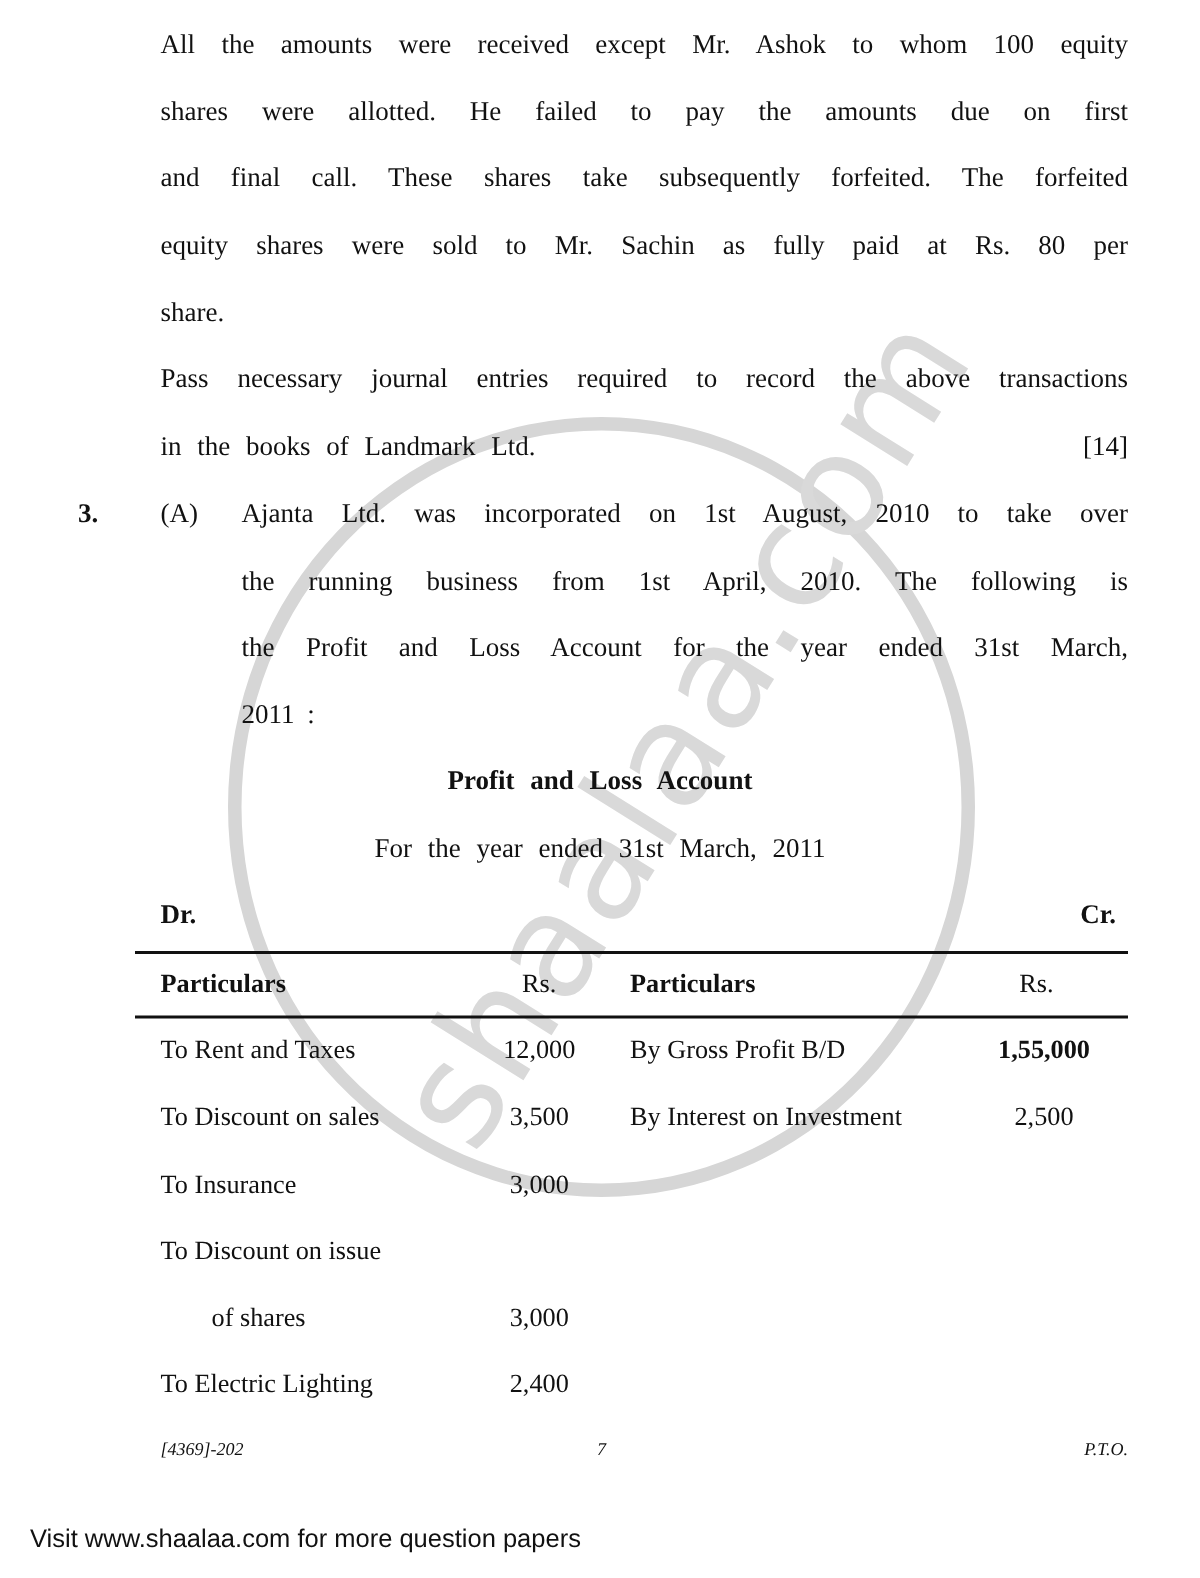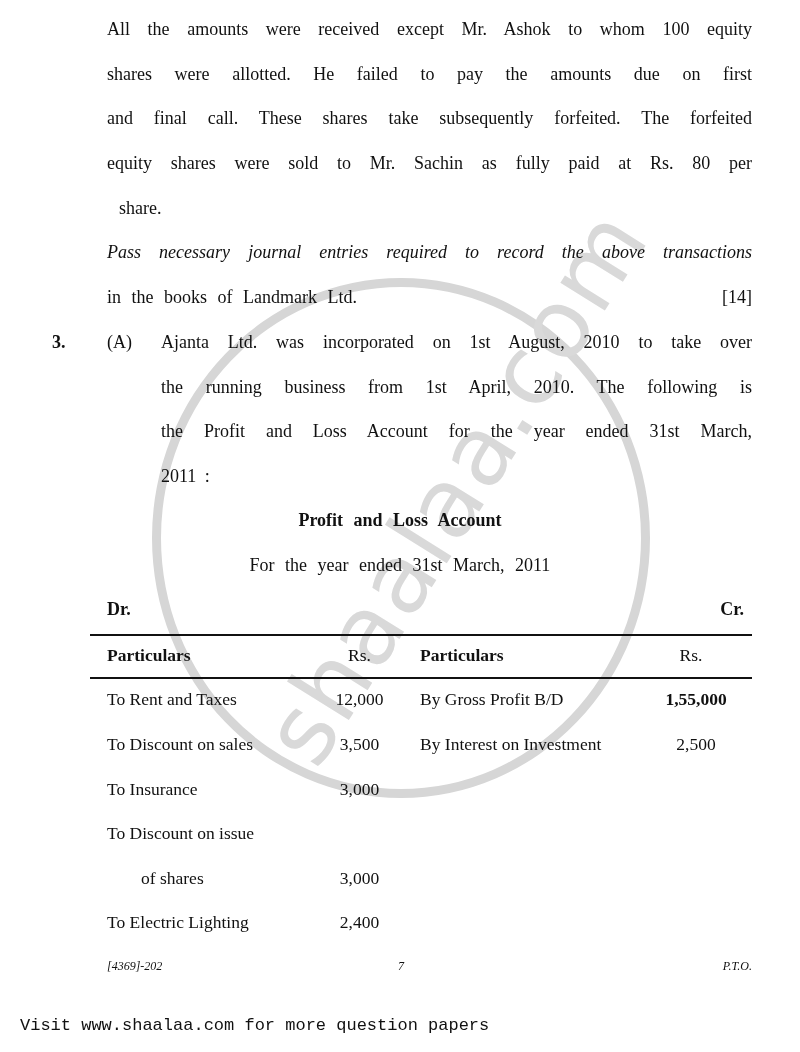--- a/index.html
+++ b/index.html
@@ -24,39 +24,39 @@
     position: absolute; left: 152px; top: 278px; width: 498px; height: 520px;
     border: 9px solid #d6d6d6; border-radius: 50%; box-sizing: border-box; pointer-events: none;
   }
   .watermark-text {
     position: absolute; left: 190px; top: 520px; width: 420px; text-align: center;
     font-family: "DejaVu Sans", "Liberation Sans", sans-serif; font-size: 96px; color: #d9d9d9;
     transform: rotate(-58deg); transform-origin: center center; pointer-events: none; letter-spacing: 2px;
   }
   .footer-small { font-family: "Liberation Serif", "DejaVu Serif", serif; font-size: 12px; font-style: italic; }
   .visit {
-    position: absolute; left: 20px; top: 1016px; font-family: Liberation Mono, monospace;
+    position: absolute; left: 20px; top: 1016px; font-family: Liberation Sans, sans-serif;
     font-size: 17px; color: #111;
   }
 </style>
 </head>
 <body>
 
 <div class="page">
 
   <div class="watermark-circle"></div>
   <div class="watermark-text">shaalaa.com</div>
 
   <div class="line justify" style="top:18px;">All the amounts were received except Mr. Ashok to whom 100 equity</div>
   <div class="line justify" style="top:63px;">shares were allotted. He failed to pay the amounts due on first</div>
   <div class="line justify" style="top:107px;">and final call. These shares take subsequently forfeited. The forfeited</div>
   <div class="line justify" style="top:152px;">equity shares were sold to Mr. Sachin as fully paid at Rs. 80 per</div>
-  <div class="line left" style="top:197px; left:107px;margin-left:12px;">share.</div>
+  <div class="line left" style="top:197px; left:107px;">share.</div>
 
-  <div class="line justify" style="top:241px;font-style:italic;">Pass necessary journal entries required to record the above transactions</div>
+  <div class="line justify" style="top:241px;">Pass necessary journal entries required to record the above transactions</div>
   <div class="line left" style="top:286px; left:107px; word-spacing:6px;">in the books of Landmark Ltd.</div>
   <div class="line" style="top:286px; right:48px;">[14]</div>
 
   <div class="line bold" style="top:331px; left:52px;">3.</div>
   <div class="line" style="top:331px; left:107px;">(A)</div>
   <div class="line justify2" style="top:331px;">Ajanta Ltd. was incorporated on 1st August, 2010 to take over</div>
   <div class="line justify2" style="top:376px;">the running business from 1st April, 2010. The following is</div>
   <div class="line justify2" style="top:420px;">the Profit and Loss Account for the year ended 31st March,</div>
   <div class="line left" style="top:465px; left:161px; word-spacing:4px;">2011 :</div>
 

